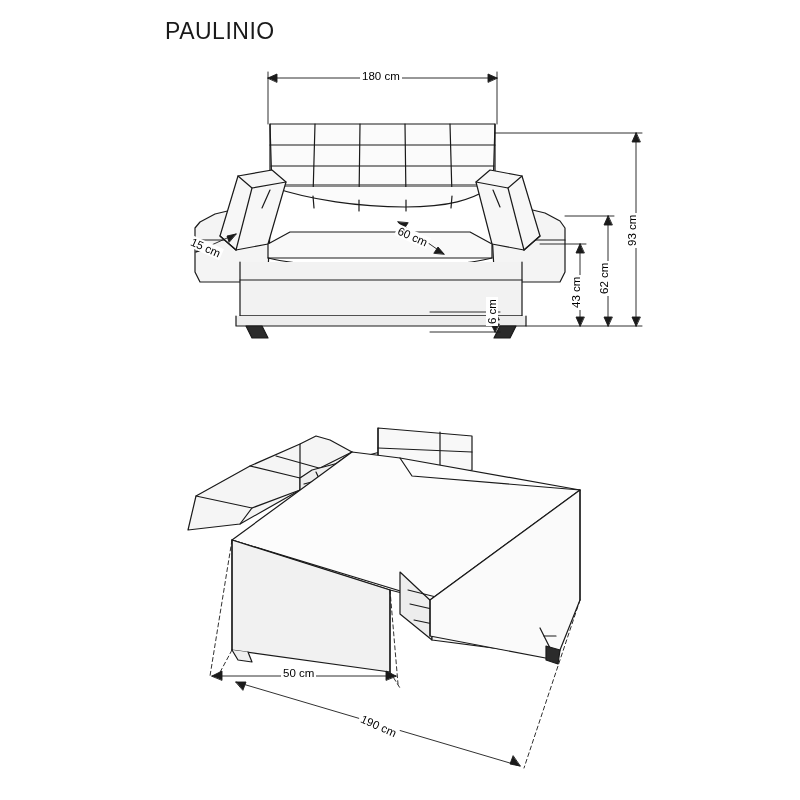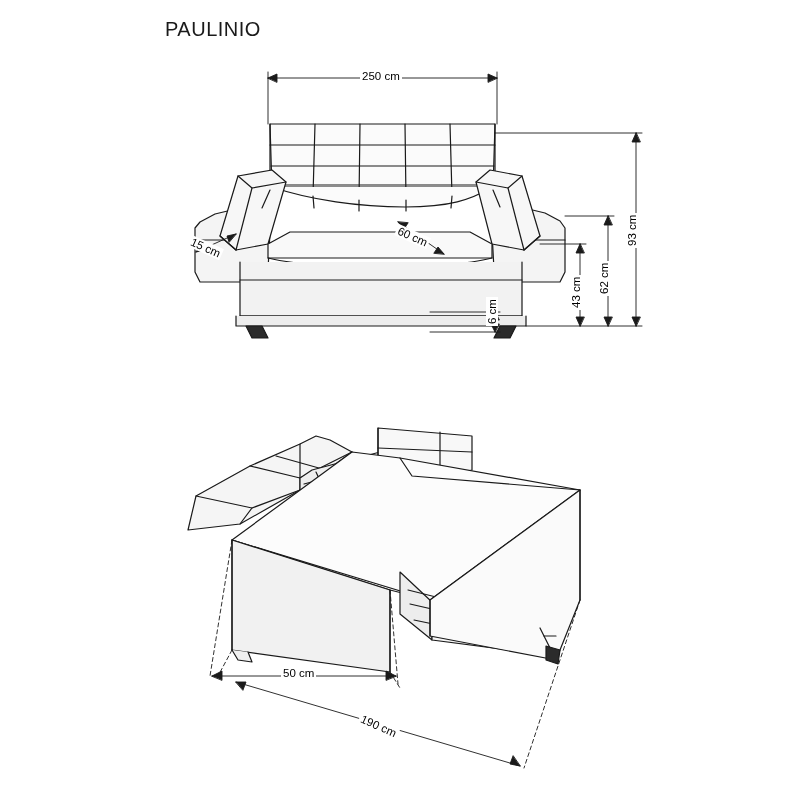--- a/index.html
+++ b/index.html
@@ -13,21 +13,21 @@
     position: relative;
     font-family: "Liberation Sans", sans-serif;
     color: #000000;
     overflow: hidden;
   }
 
   .title {
     position: absolute;
     left: 165px;
     top: 18px;
-    font-size: 20px;
+    font-size: 23px;
     letter-spacing: 0.5px;
     font-family: "Liberation Sans", sans-serif;
     color: #1a1a1a;
     white-space: nowrap;
   }
 
   .diagram {
     position: absolute;
     left: 0;
     top: 0;
@@ -211,21 +211,21 @@
       <path d="M212 676 L222 671 L222 680 Z" fill="#1a1a1a"></path>
       <path d="M396 676 L386 671 L386 680 Z" fill="#1a1a1a"></path>
 
       <path d="M236 682 L520 766"></path>
       <path d="M236 682 L246 682 L243 690 Z" fill="#1a1a1a"></path>
       <path d="M520 766 L510 764 L513 756 Z" fill="#1a1a1a"></path>
     </g>
   </g>
 </svg>
 
-<div class="dim-label" style="left:360px; top:70px;">250 cm</div>
+<div class="dim-label" style="left:360px; top:70px;">180 cm</div>
 
 <div class="dim-label rot90" style="left:626px; top:248px;">93 cm</div>
 
 <div class="dim-label rot90" style="left:598px; top:296px;">62 cm</div>
 
 <div class="dim-label rot90" style="left:570px; top:310px;">43 cm</div>
 
 <div class="dim-label rot90" style="left:486px; top:326px;">6 cm</div>
 
 <div class="dim-label rot-diag2" style="left:192px; top:235px;">15 cm</div>

